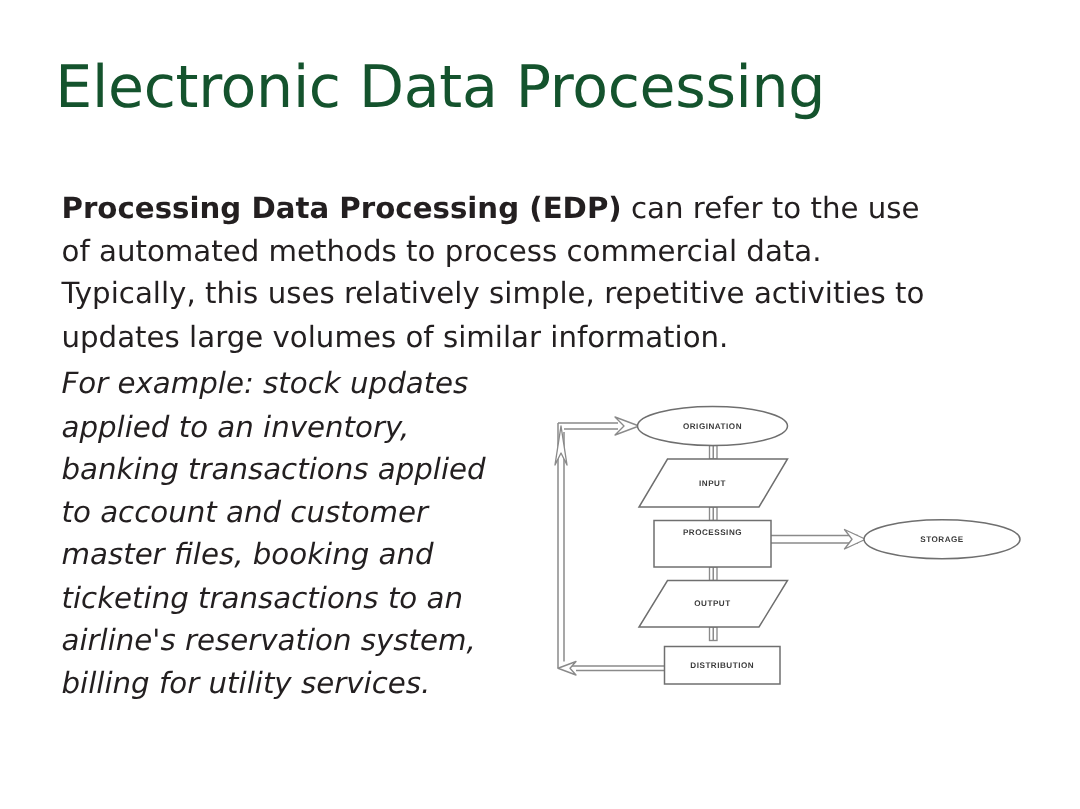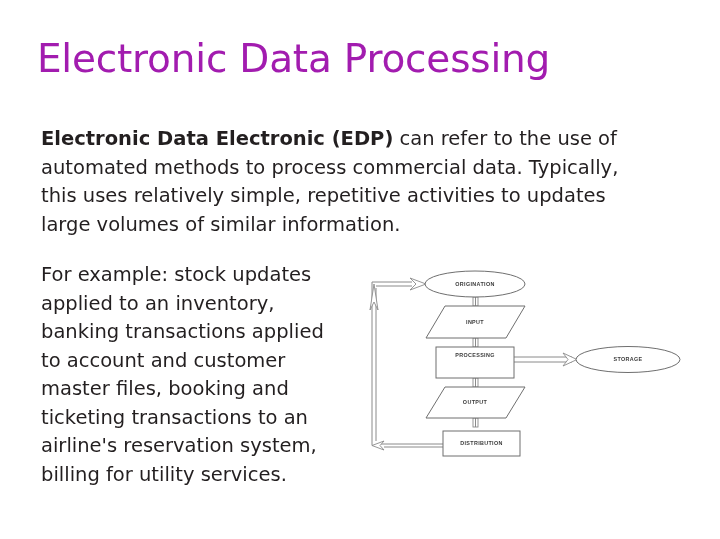--- a/index.html
+++ b/index.html
@@ -22,21 +22,21 @@
 
   
   .slide-title {
     position: absolute;
     left: 0;
     top: 38px;
     width: 587px;
     text-align: center;
     font-size: 39px;
     font-weight: 400;
-    color: #a21caf;
+    color: #14532d;
     letter-spacing: -0.2px;
     line-height: 1.1;
     font-family: "DejaVu Sans", sans-serif;
   }
 
   
   .body-wrap {
     position: absolute;
     left: 41px;
     top: 125px;
@@ -47,22 +47,23 @@
     font-size: 19.5px;
     line-height: 28.5px;
     font-family: "DejaVu Sans", sans-serif;
     margin: 0;
   }
   .para strong { font-weight: bold; }
 
   .para-1 { width: 596px; }
 
   .para-2 {
-    margin-top: 22px;
+    margin-top: 3px;
     width: 300px;
+    font-style: italic;
   }
 
   
   .diagram {
     position: absolute;
     left: 360px;
     top: 258px;
     width: 330px;
     height: 215px;
   }
@@ -100,21 +101,21 @@
 </style>
 </head>
 <body>
 
 <div class="slide">
 
   <div class="slide-title">Electronic Data Processing</div>
 
   <div class="body-wrap">
 
-    <p class="para para-1"><strong>Electronic Data Electronic (EDP)</strong><span> can refer to the use of automated methods to process commercial data. Typically, this uses relatively simple, repetitive activities to updates large volumes of similar information.</span></p>
+    <p class="para para-1"><strong>Processing Data Processing (EDP)</strong><span> can refer to the use of automated methods to process commercial data. Typically, this uses relatively simple, repetitive activities to updates large volumes of similar information.</span></p>
 
     <p class="para para-2">For example: stock updates applied to an inventory, banking transactions applied to account and customer master files, booking and ticketing transactions to an airline's reservation system, billing for utility services.</p>
 
   </div>
 
   <div class="diagram">
     <svg width="330" height="215" viewBox="0 0 330 215" xmlns="http://www.w3.org/2000/svg">
 
       <path class="fc-line" d="M 83 186 L 20 186"></path>
       <path class="fc-line" d="M 83 189 L 24 189"></path>

